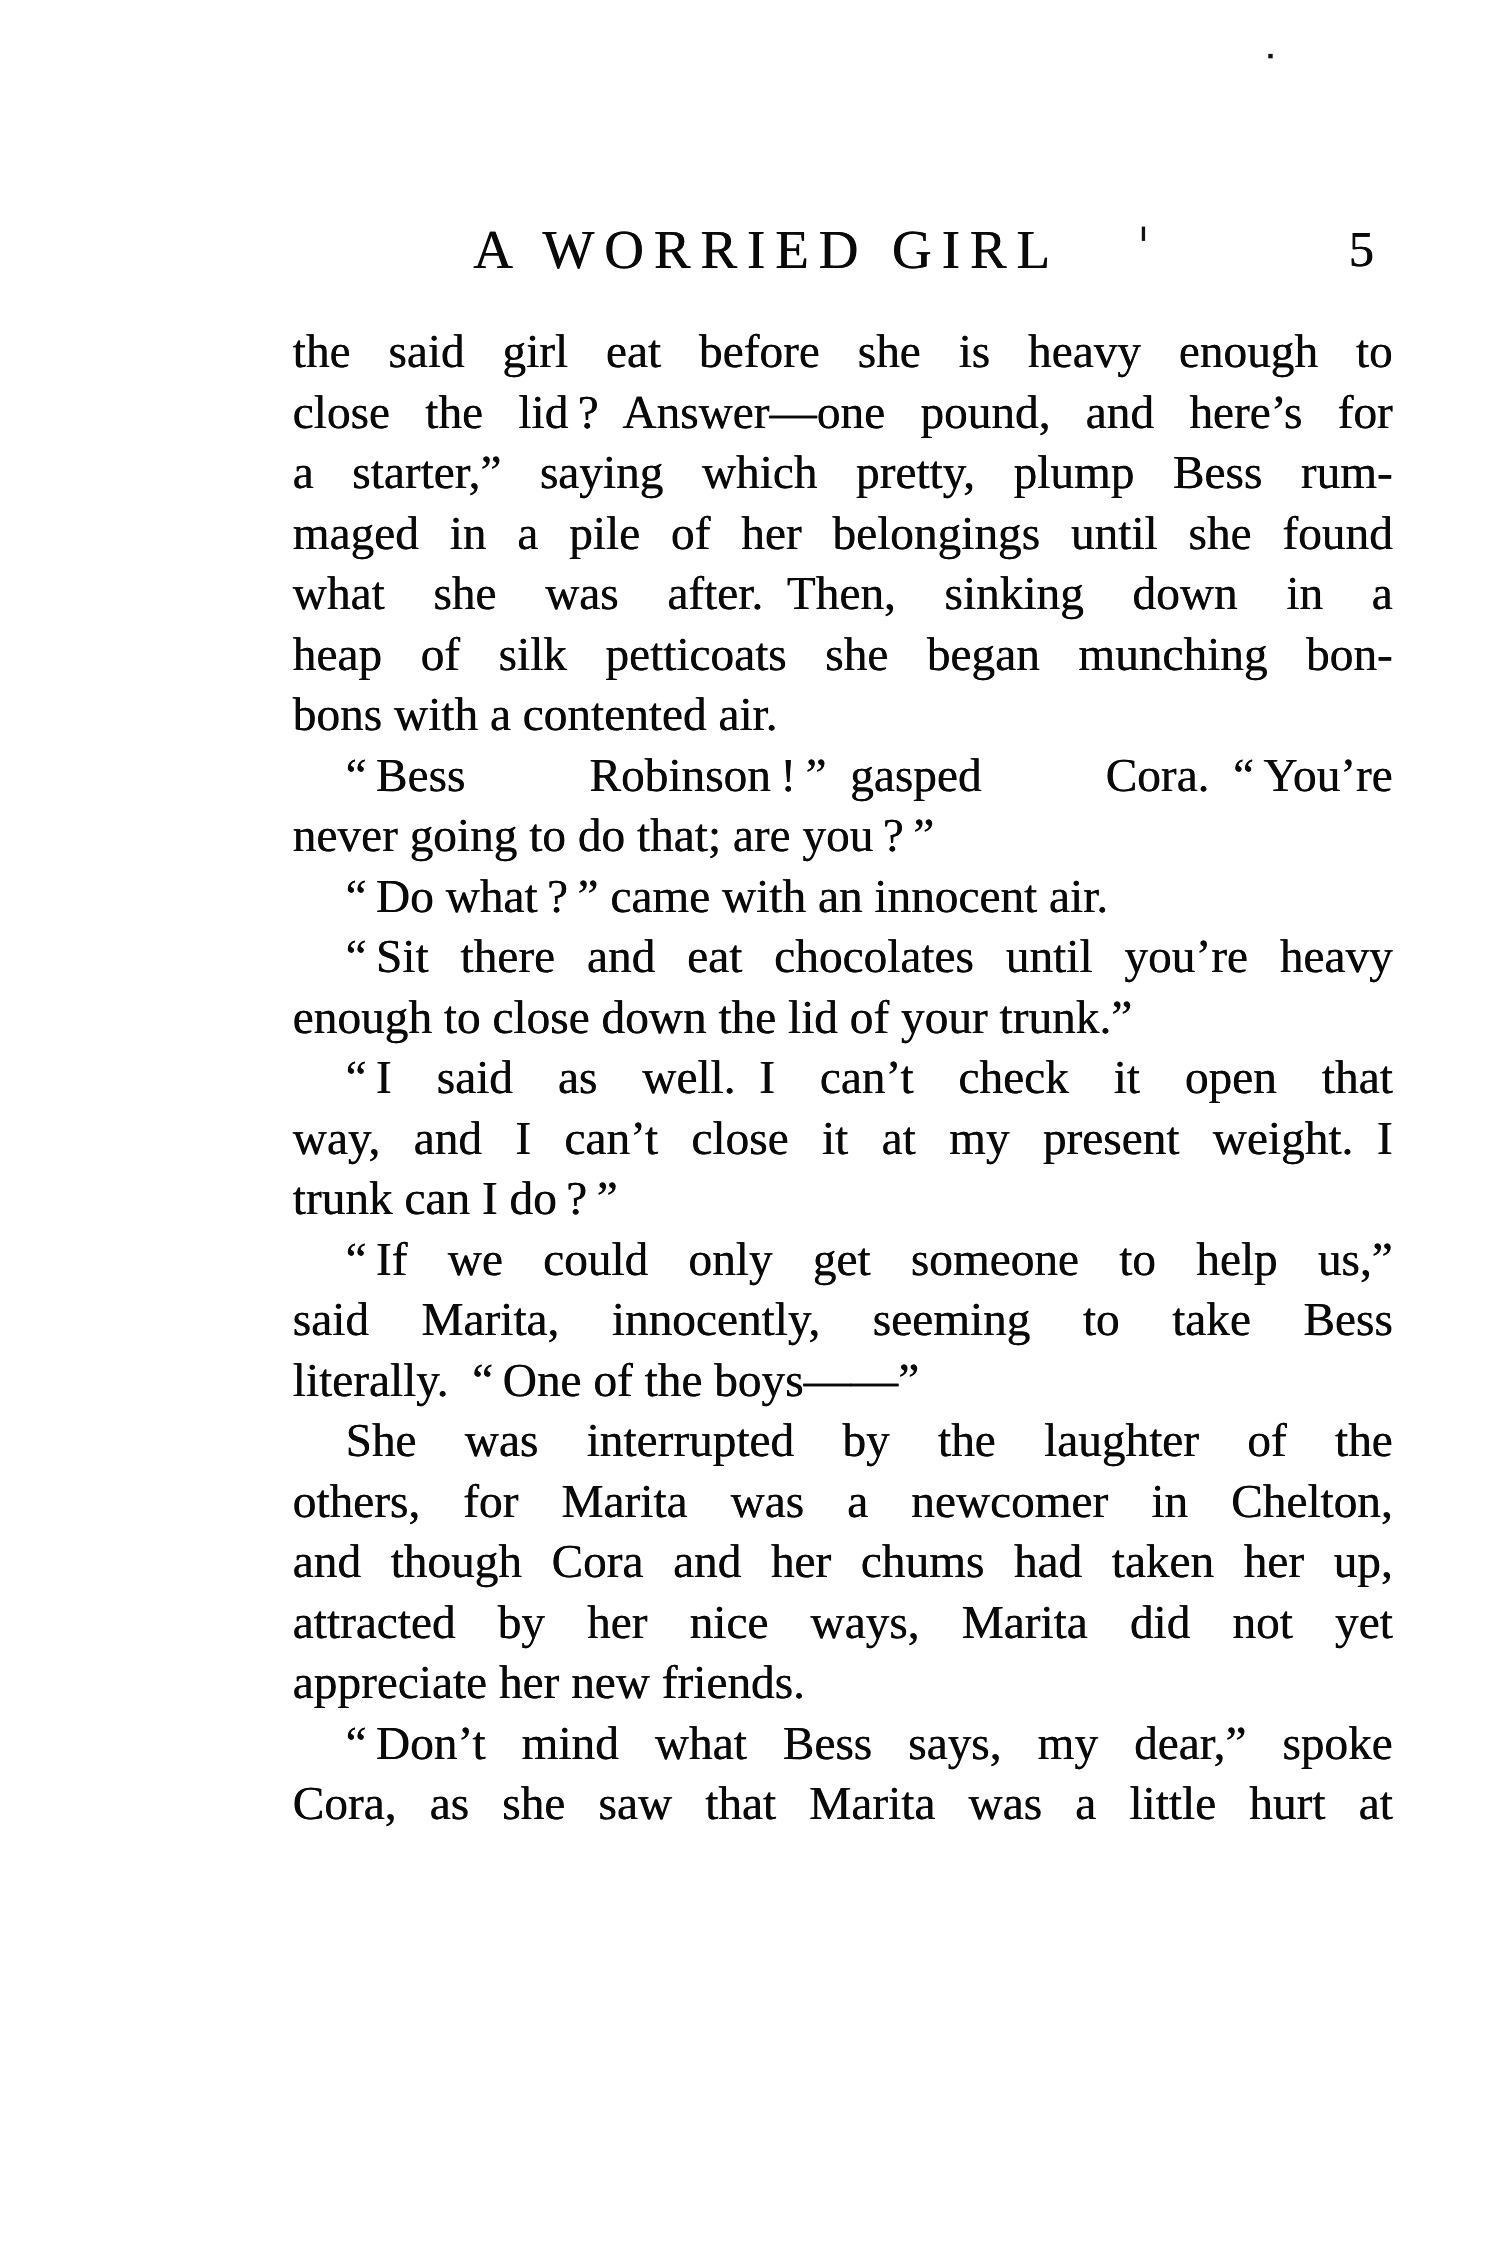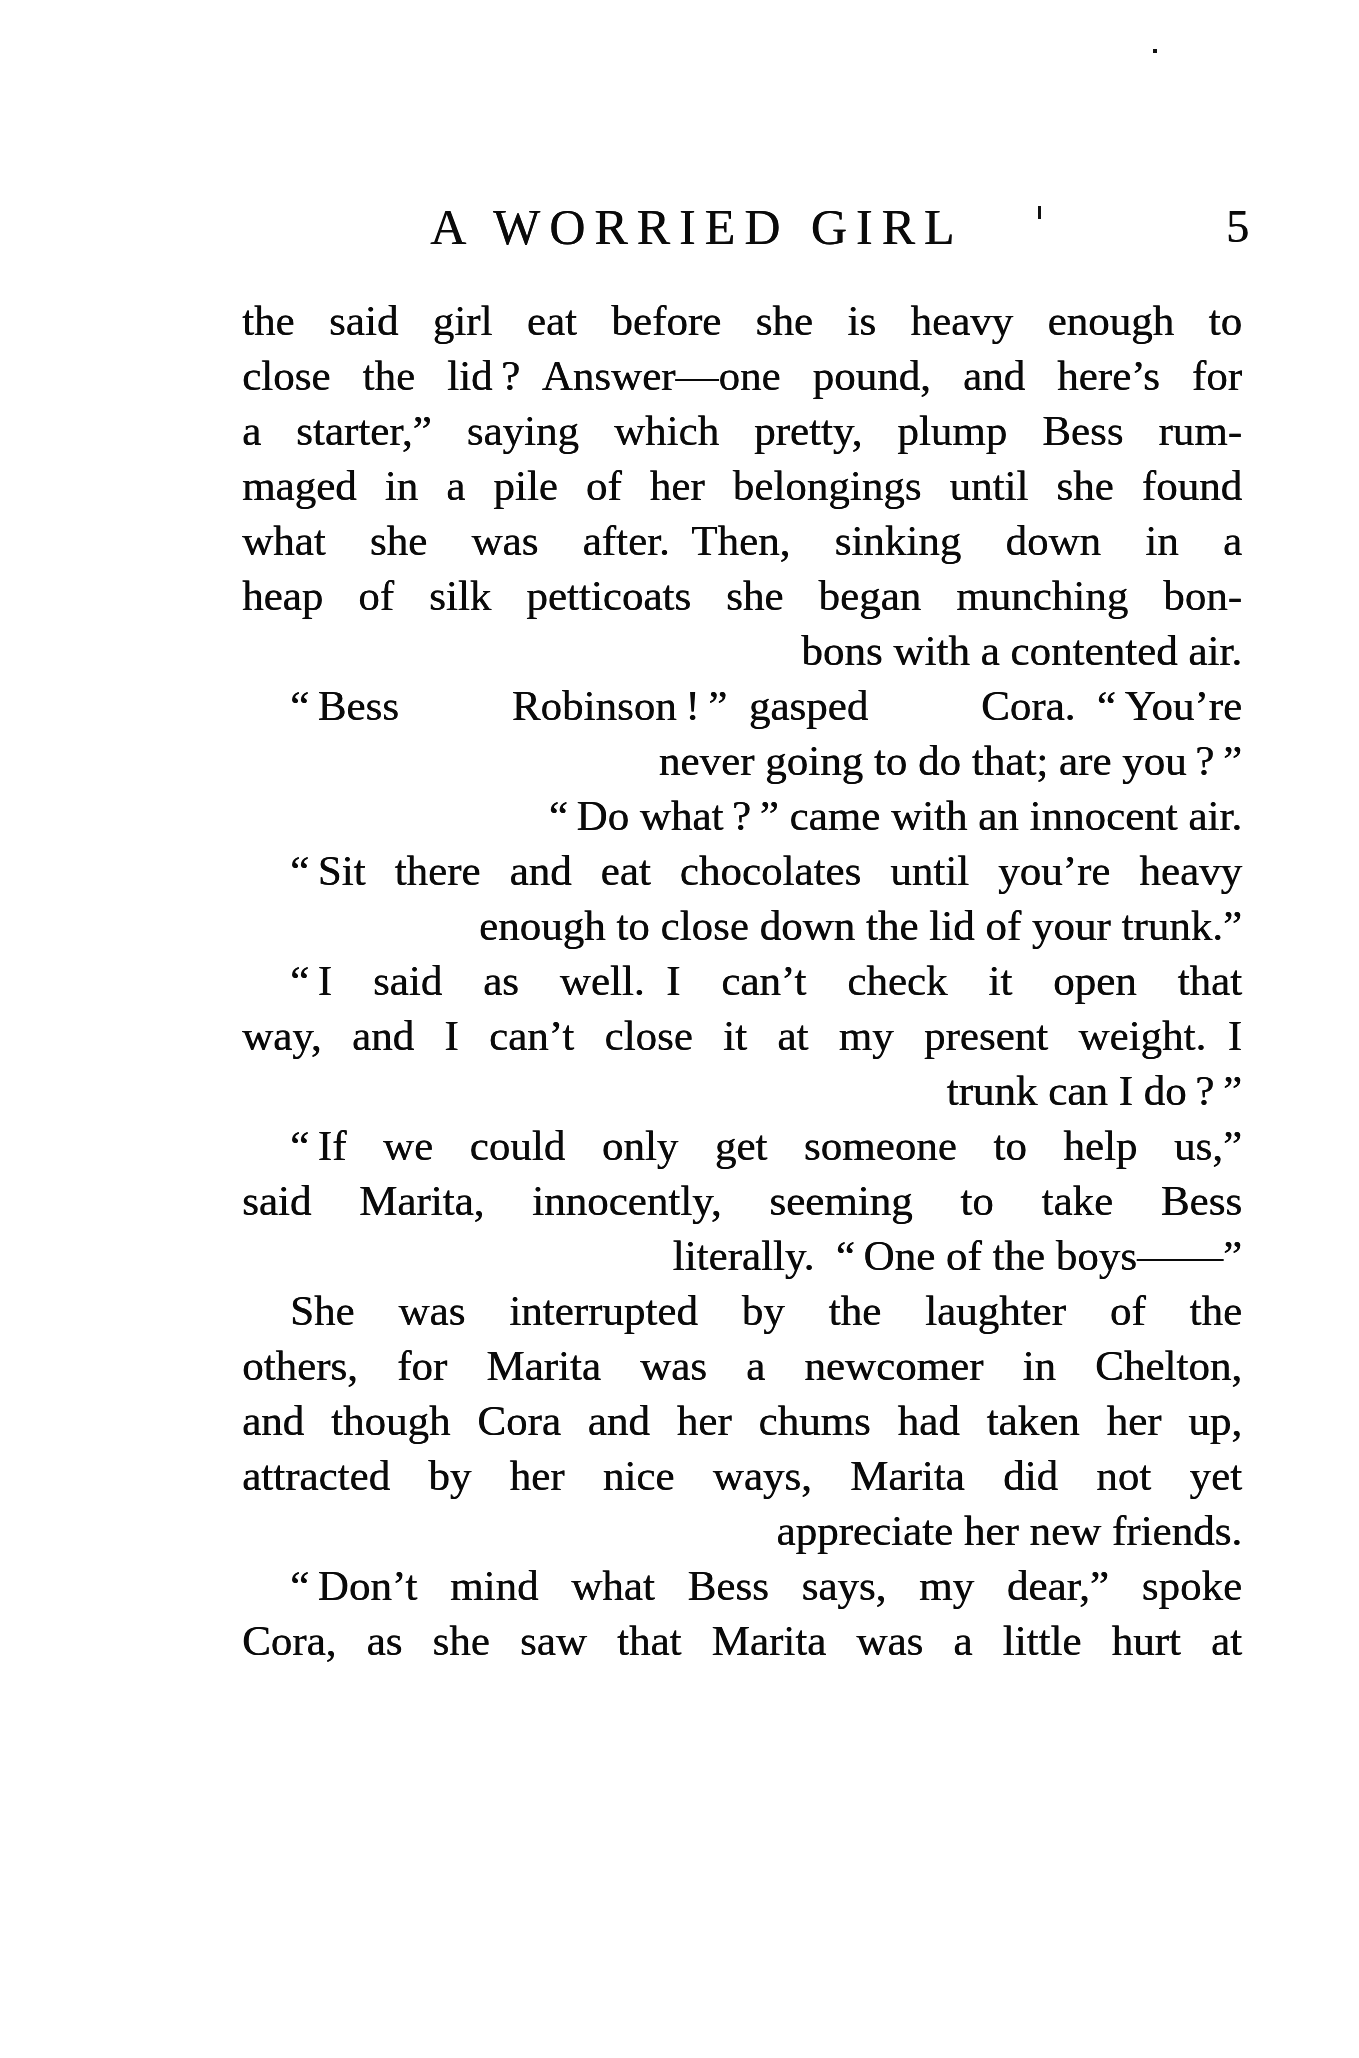--- a/index.html
+++ b/index.html
@@ -29,29 +29,29 @@
   .page-number {
     position: absolute;
     left: 1226px;
     top: 204px;
     font-size: 46px;
     line-height: 1;
     text-shadow: 0.4px 0 0 #000;
   }
   .text-block {
     position: absolute;
-    left: 242px;
+    left: 266px;
     top: 293px;
     width: 1000px;
   }
   .line {
     height: 55px;
     line-height: 55px;
     font-size: 43px;
-    text-align: right;
+    text-align: left;
     text-shadow: 0.4px 0 0 #000;
   }
   .line.justify {
     text-align: justify;
     text-align-last: justify;
   }
   .line.indent {
     text-indent: 48px;
   }
   .speck {

